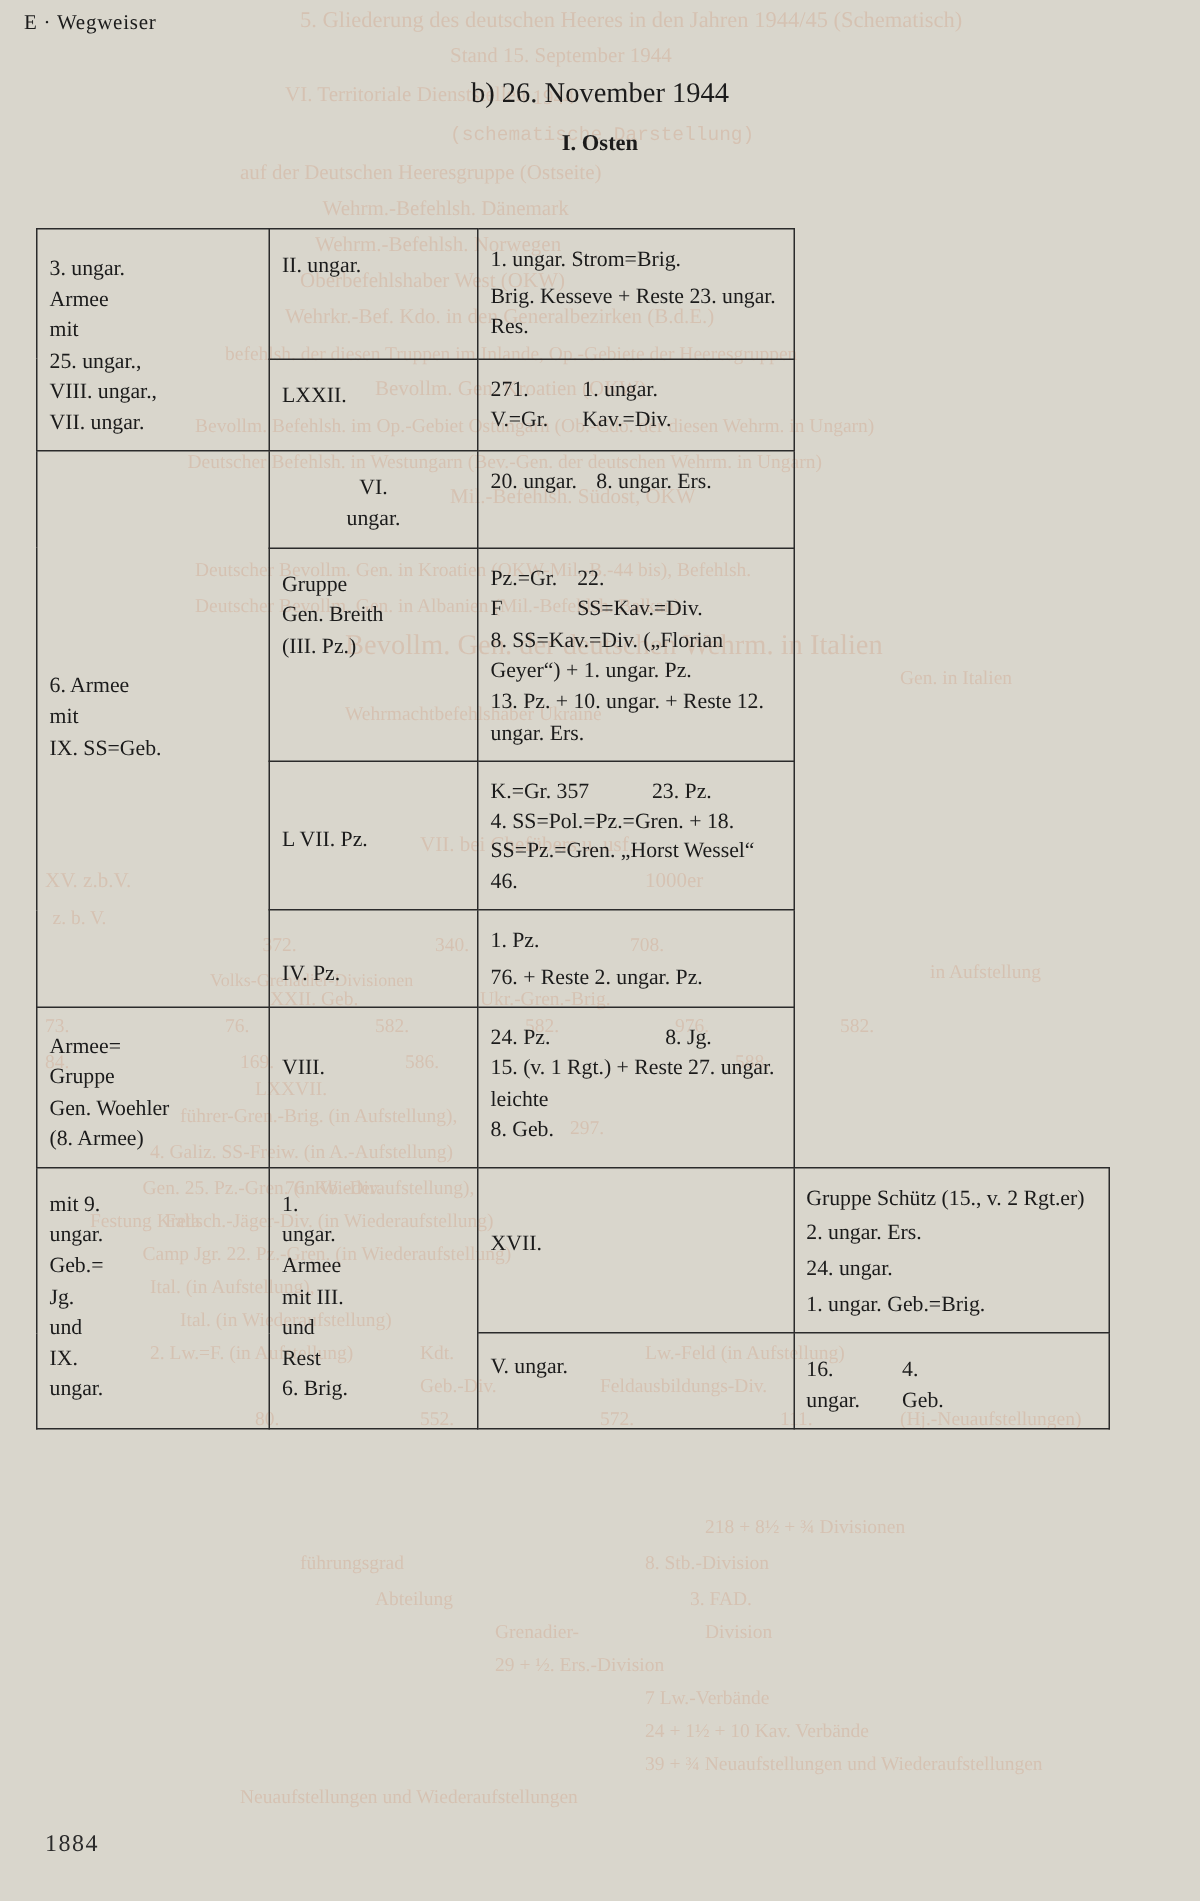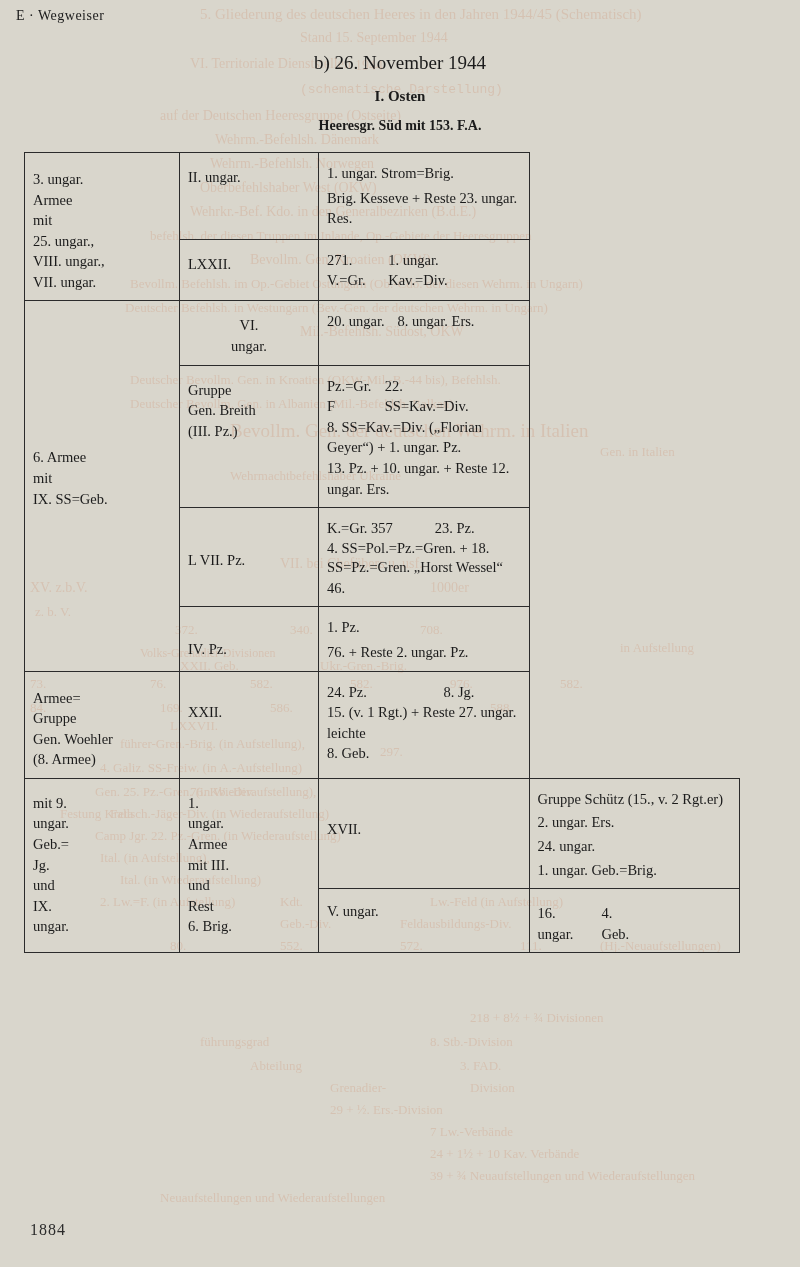--- a/index.html
+++ b/index.html
@@ -152,21 +152,20 @@
   <div style="left:430px;top:1146px;font-size:13px;">24 + 1½ + 10 Kav. Verbände</div>
   <div style="left:430px;top:1168px;font-size:13px;">39 + ¾ Neuaufstellungen und Wiederaufstellungen</div>
   <div style="left:160px;top:1190px;font-size:13px;">Neuaufstellungen und Wiederaufstellungen</div>
 </div>
 
 <div class="page">
 
   <div class="running-head">E · Wegweiser</div>
   <div class="headline">b) 26. November 1944</div>
   <div class="sub1">I. Osten</div>
-  <div class="sub2">Heeresgr. Süd mit 153. F.A.</div>
 
   <div class="tablewrap">
     <table>
 
       <tbody>
           <tr>
         <td class="c1 army" rowspan="2">
           <span style="white-space:pre-line">3. ungar.
 Armee
 mit
@@ -250,21 +249,21 @@
       </tr>
 
       <tr>
         <td class="c1 army">
           <span style="white-space:pre-line">Armee=
 Gruppe
 Gen. Woehler
 (8. Armee)</span>
         </td>
         <td class="c2 corps">
-          <div style="padding-top:16px">XXII.</div>
+          <div style="padding-top:16px">VIII.</div>
         </td>
         <td class="c3 units">
           <div class="row">
             <span>24. Pz.</span>
             <span>8. Jg.</span>
           </div>
           <div>15. (v. 1 Rgt.) + Reste 27. ungar. leichte</div>
           <div>8. Geb.</div>
         </td>
       </tr>

